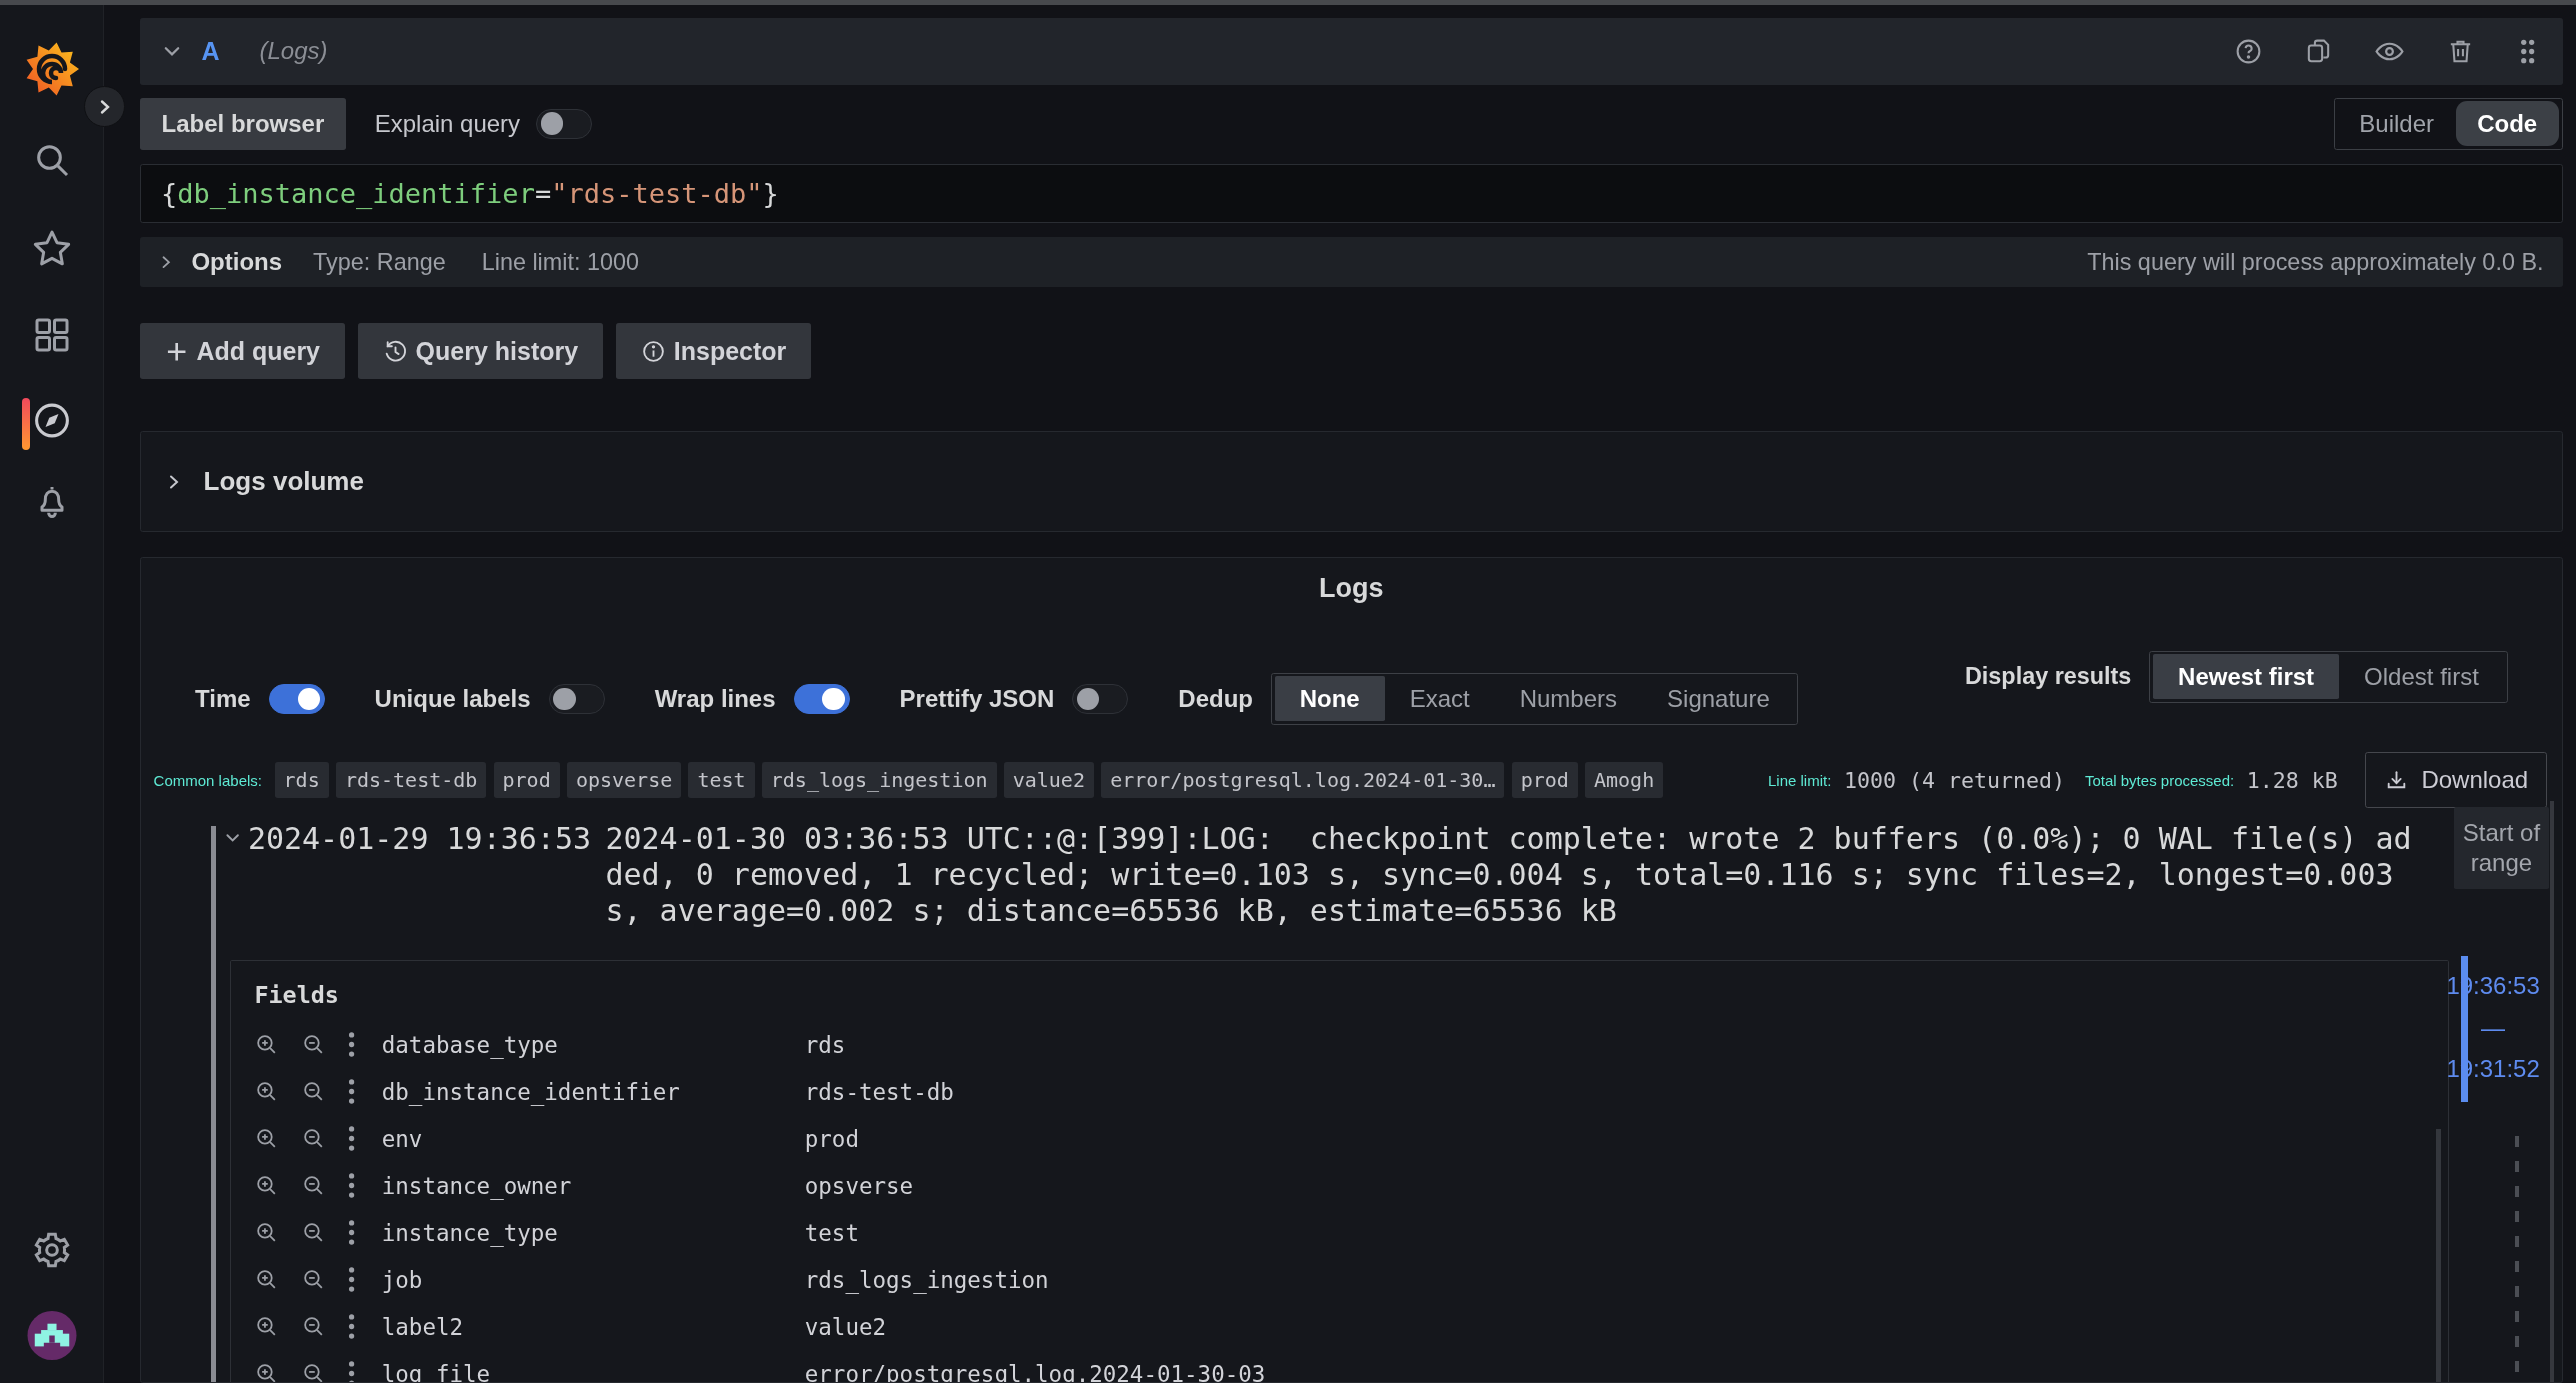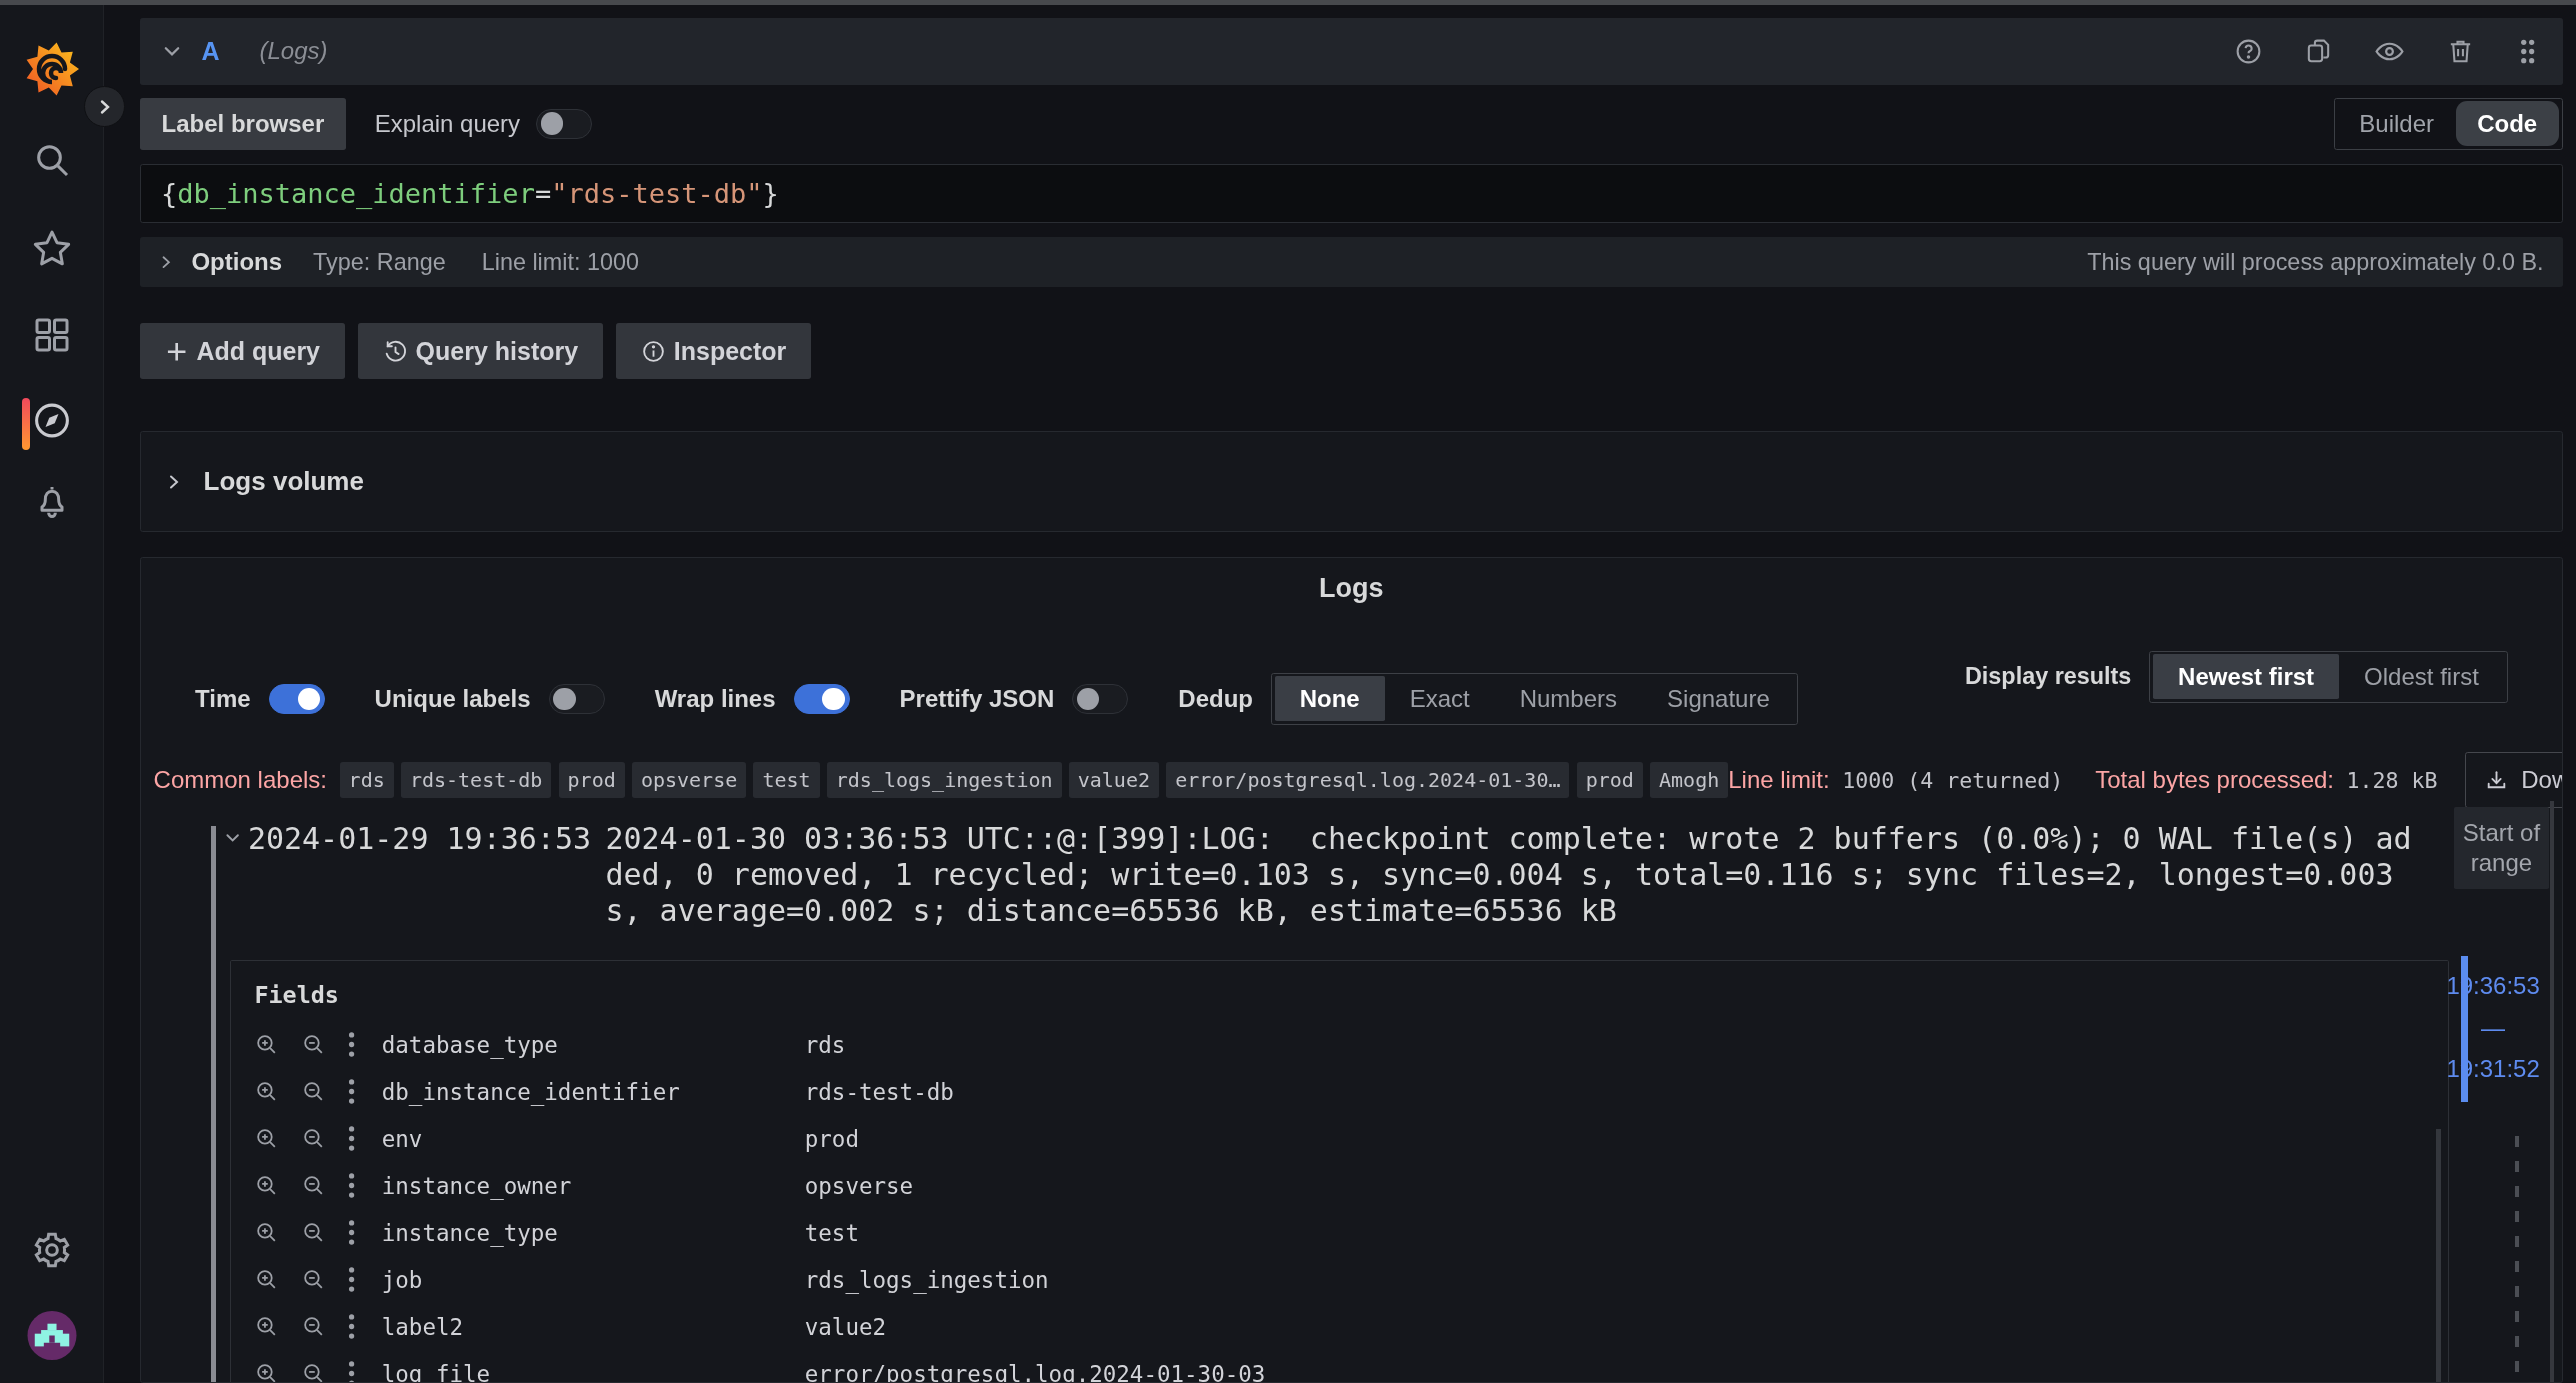--- a/index.html
+++ b/index.html
@@ -74,21 +74,21 @@
   .logs-title { text-align:center; padding-top:14.4px; font-size:27px; font-weight:700; color:#d8d9da; }
 
   .controls { margin-top:25px; display:flex; align-items:center; padding:0 54px; }
   .ctl-label { font-size:24px; font-weight:600; color:#d8d9da; margin-right:18px; white-space:nowrap; }
   .ctl-group { display:flex; align-items:center; margin-right:50px;margin-top:44px; }
   .seg { border:0.9px solid #3d4046; border-radius:2.7px; display:flex; padding:2.7px; background:#15171c; }
   .seg-opt { height:45px; padding:0 25px; display:flex; align-items:center; font-size:24px; color:#9da0a7; }
   .seg-opt.sel { background:#3a3e45; border-radius:1.8px; color:#ffffff; font-weight:600; }
 
   .meta { margin-top:27px; display:flex; align-items:center; padding:0 14.4px 0 12.6px; }
-  .meta-label { font-size:24px; color:#fca5a5; margin-right:12.6px; white-space:nowrap; }
+  .meta-label { font-size:15px; color:#5eead4; margin-right:12.6px; white-space:nowrap; }
   .tags { display:flex; gap:7.2px; align-items:center; }
   .tag { font-family:"DejaVu Sans Mono","Liberation Mono",monospace; font-size:20px; color:#c3c4ca;
          background:#282b31; border-radius:2.7px; padding:6.3px 9px; white-space:nowrap; }
   .meta-val { font-family:"DejaVu Sans Mono","Liberation Mono",monospace; font-size:21.6px; color:#c3c4ca; white-space:nowrap; }
   .dl-btn { margin-left:27px; height:56px; border:0.9px solid #45474d; border-radius:2.7px; padding:0 18px;
             display:flex; align-items:center; gap:12.6px; font-size:24px; color:#ccccd4; flex:none; }
 
   .log-section { position:relative; margin-top:12.6px; padding-left:70px; }
   .level-bar { position:absolute; left:70px; top:5.4px; bottom:-630px; width:5.4px; background:#8a8c93; }
   .log-entry { display:flex; align-items:flex-start; font-size:30px; line-height:36px; color:#d8d9da; padding-left:14.4px; }
@@ -369,21 +369,21 @@
         <span class="tag">opsverse</span>
         <span class="tag">test</span>
         <span class="tag">rds_logs_ingestion</span>
         <span class="tag">value2</span>
         <span class="tag">error/postgresql.log.2024-01-30…</span>
         <span class="tag">prod</span>
         <span class="tag">Amogh</span>
       </div>
       <div style="flex:1;"></div>
       <span class="meta-label">Line limit:</span>
-      <span class="meta-val" style="margin-right:32px;">1000 (4 returned)</span>
+      <span class="meta-val" style="margin-right:20px;">1000 (4 returned)</span>
       <span class="meta-label">Total bytes processed:</span>
       <span class="meta-val">1.28 kB</span>
       <div class="dl-btn">
         <span>
           <svg width="25" height="25" viewBox="0 0 24 24" fill="none" stroke="currentColor" stroke-width="1.8" stroke-linecap="round">
               <path d="M12 4v10"></path>
               <path d="M8 10.5 L12 14.5 L16 10.5"></path>
               <path d="M4.5 15v3.5h15V15"></path>
             </svg>
         </span>

